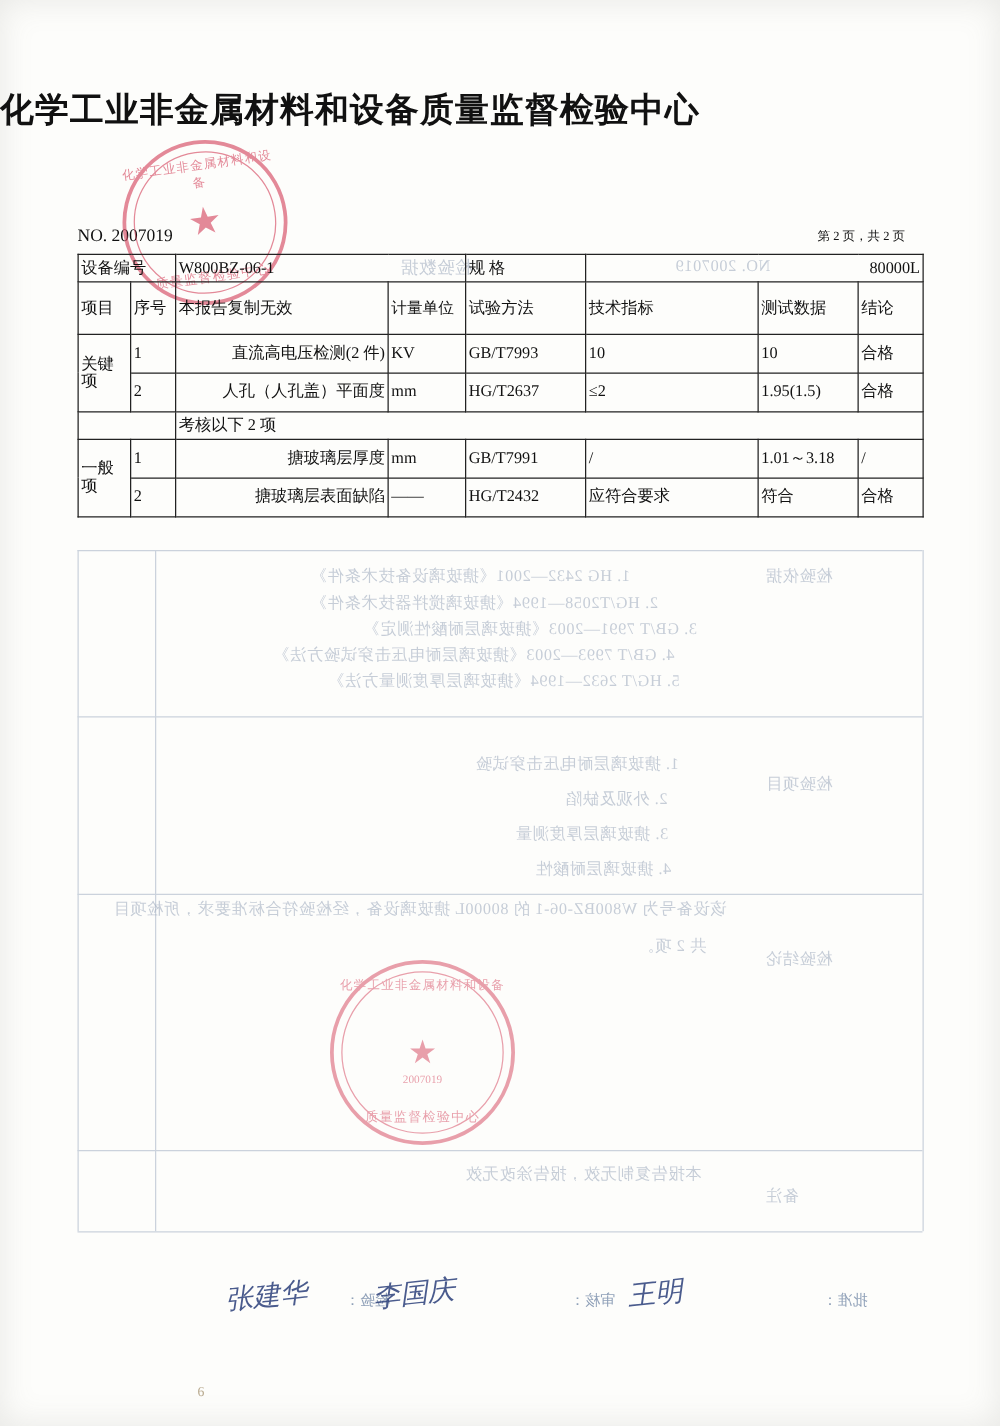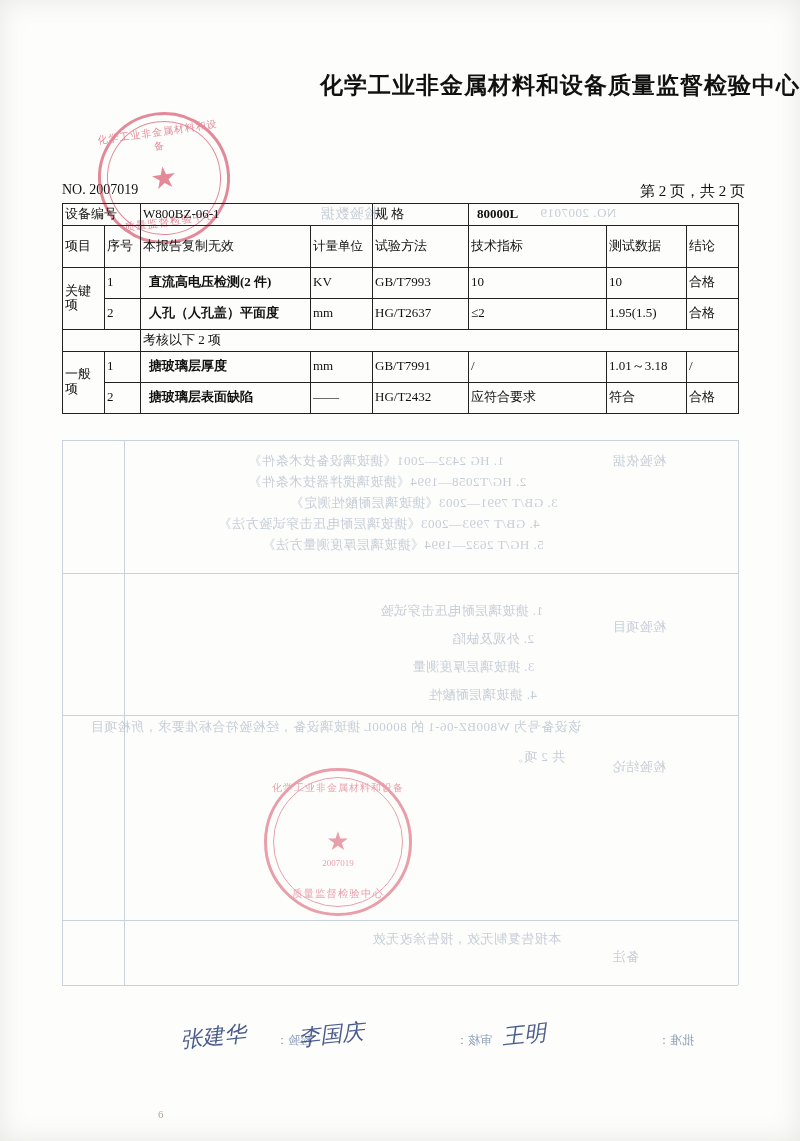--- a/index.html
+++ b/index.html
@@ -29,22 +29,22 @@
     inset: 0;
     box-shadow: inset 0 0 26px rgba(120,120,110,0.16);
     pointer-events: none;
   }
 
   .doc-title {
     position: absolute;
     top: 70px;
     left: 0;
     width: 800px;
-    text-align: right;
-    font-size: 23px;
+    text-align: left;
+    font-size: 27px;
     font-weight: bold;
     letter-spacing: 1px;
     font-family: "Liberation Serif", "DejaVu Serif", serif;
   }
 
   .doc-subtitle {
     position: absolute;
     top: 122px;
     left: 0;
     width: 800px;
@@ -59,44 +59,43 @@
     position: absolute;
     top: 182px;
     left: 62px;
     font-size: 14px;
     font-family: "Liberation Serif", "DejaVu Serif", serif;
   }
 
   .page-count {
     position: absolute;
     top: 182px;
-    right: 55px;
-    font-size: 15px;
+    right: 76px;
+    font-size: 10px;
   }
 
   
   .main-table {
     position: absolute;
     top: 203px;
     left: 62px;
     width: 676px;
     border-collapse: collapse;
     font-size: 13px;
     table-layout: fixed;
   }
   .main-table td {
     border: 1px solid #222;
     vertical-align: middle;
     padding: 3px 2px;
     line-height: 1.15;
   }
   .main-table td.left {
-    text-align: left;
+    text-align: right;
     padding-left: 8px;
-    font-weight: bold;
   }
   .tall { height: 31px; margin-top: 42px; }
   .hdr2 { height: 42px; }
   .small { font-size: 12.5px; }
   .vert {
     font-size: 13px;
     line-height: 1.12;
     letter-spacing: 0;
   }
 

